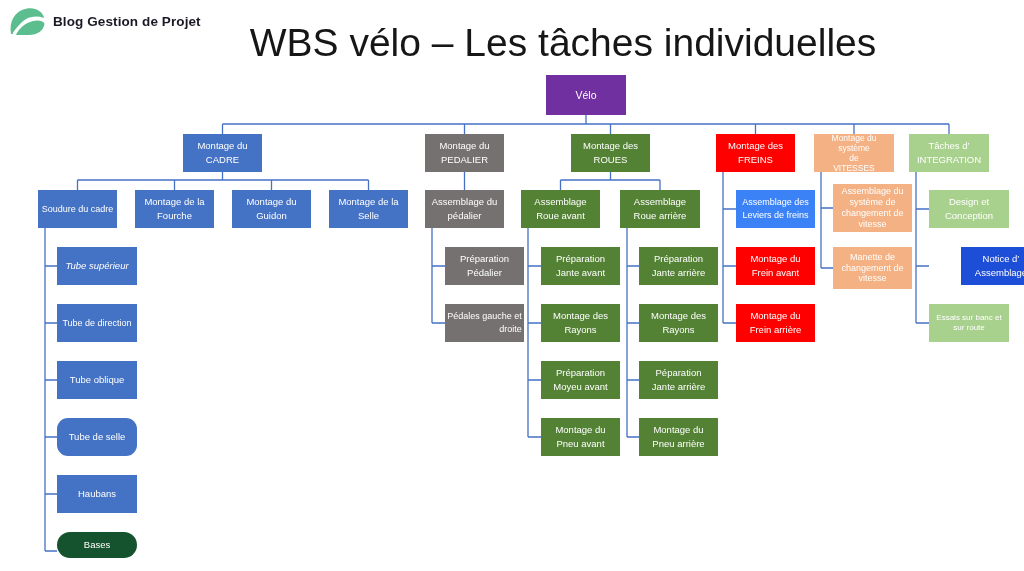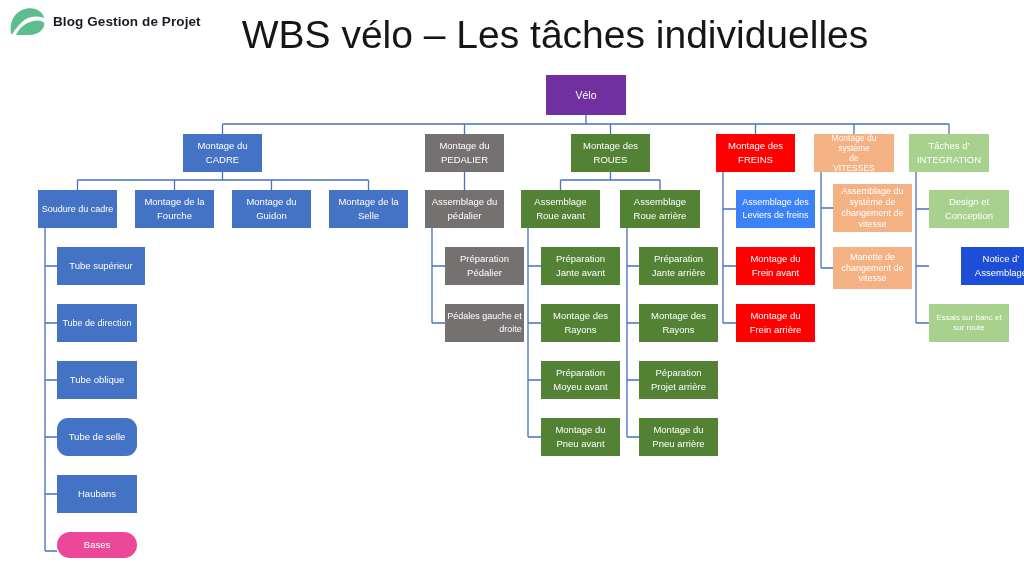--- a/index.html
+++ b/index.html
@@ -25,21 +25,21 @@
 <div class="logo">
   <span style="display:inline-flex;">
     <svg width="38" height="30" viewBox="0 0 38 30" aria-hidden="true">
       <path d="M3,28 C1,16 6,5 19,2.5 C28,1 35,6 36,12 C27,9 19,11 13.5,16.5 C9.5,20.5 6,24.5 4.5,28 Z" fill="#5CBE8E"></path>
       <path d="M8,29 C11,22.5 17,17 25,15 C30.5,13.6 35,15 36.5,17.5 C36,24.5 29,29 21,29 Z" fill="#5CBE8E"></path>
     </svg>
   </span>
   <span class="logo-text">Blog Gestion de Projet</span>
 </div>
 
-<h1 class="page-title" style="margin:0;">WBS vélo – Les tâches individuelles</h1>
+<h1 class="page-title" style="margin:8px;">WBS vélo – Les tâches individuelles</h1>
 
 <div>
   <svg id="connector-layer">
       <path d="M586,115V124M222.5,124H949M222.5,124V134M464.5,124V134M610.5,124V134M755.5,124V134M854,124V134M949,124V134M222.5,172V180M77.5,180H368.5M77.5,180V190M174.5,180V190M271.5,180V190M368.5,180V190M45,228V551M45,266H57M45,323H57M45,380H57M45,437H57M45,494H57M45,551H57M464.5,172V180M464.5,180H464.5M464.5,180V190M432,228V323M432,266H445M432,323H445M610.5,172V180M560.5,180H660M560.5,180V190M660,180V190M528,228V437M528,266H541M528,323H541M528,380H541M528,437H541M627,228V437M627,266H639M627,323H639M627,380H639M627,437H639M723,172V323M723,209H736M723,266H736M723,323H736M821,172V268M821,208H833M821,268H833M916,172V323M916,209H929M916,266H929M916,323H929" fill="none" stroke="#4472C4" stroke-width="1.3"></path>
     </svg>
   <div id="node-layer">
       <div class="node" style="left: 546px; top: 75px; width: 80px; height: 40px; background: rgb(112, 48, 160); font-size: 10.5px; line-height: 1.2;">Vélo</div>
       <div class="node" style="left: 183px; top: 134px; width: 79px; height: 38px; background: rgb(68, 114, 196); font-size: 9.5px; line-height: 1.5;">Montage du
 CADRE</div>
       <div class="node" style="left: 425px; top: 134px; width: 79px; height: 38px; background: rgb(118, 113, 113); font-size: 9.5px; line-height: 1.5;">Montage du
@@ -53,26 +53,26 @@
 VITESSES</div>
       <div class="node" style="left: 909px; top: 134px; width: 80px; height: 38px; background: rgb(169, 209, 142); font-size: 9.5px; line-height: 1.5;">Tâches d’
 INTEGRATION</div>
       <div class="node" style="left: 38px; top: 190px; width: 79px; height: 38px; background: rgb(68, 114, 196); font-size: 9px; line-height: 1.2;">Soudure du cadre</div>
       <div class="node" style="left: 135px; top: 190px; width: 79px; height: 38px; background: rgb(68, 114, 196); font-size: 9.5px; line-height: 1.5;">Montage de la
 Fourche</div>
       <div class="node" style="left: 232px; top: 190px; width: 79px; height: 38px; background: rgb(68, 114, 196); font-size: 9.5px; line-height: 1.5;">Montage du
 Guidon</div>
       <div class="node" style="left: 329px; top: 190px; width: 79px; height: 38px; background: rgb(68, 114, 196); font-size: 9.5px; line-height: 1.5;">Montage de la
 Selle</div>
-      <div class="node" style="left: 57px; top: 247px; width: 88px; height: 38px; background: rgb(68, 114, 196); font-size: 9.5px; line-height: 1.2;">Tube supérieur</div>
+      <div class="node" style="left: 57px; top: 247px; width: 80px; height: 38px; background: rgb(68, 114, 196); font-size: 9.5px; line-height: 1.2; font-style: italic;">Tube supérieur</div>
       <div class="node" style="left: 57px; top: 304px; width: 80px; height: 38px; background: rgb(68, 114, 196); font-size: 9px; line-height: 1.2;">Tube de direction</div>
       <div class="node" style="left: 57px; top: 361px; width: 80px; height: 38px; background: rgb(68, 114, 196); font-size: 9.5px; line-height: 1.2;">Tube oblique</div>
       <div class="node" style="left: 57px; top: 418px; width: 80px; height: 38px; background: rgb(68, 114, 196); font-size: 9.5px; line-height: 1.2; border-radius: 11px;">Tube de selle</div>
       <div class="node" style="left: 57px; top: 475px; width: 80px; height: 38px; background: rgb(68, 114, 196); font-size: 9.5px; line-height: 1.2;">Haubans</div>
-      <div class="node" style="left: 57px; top: 532px; width: 80px; height: 26px; background: #ec4899; font-size: 9.5px; line-height: 1.2; border-radius: 18px;">Bases</div>
+      <div class="node" style="left: 57px; top: 532px; width: 80px; height: 26px; background: #14532d; font-size: 9.5px; line-height: 1.2; border-radius: 18px;">Bases</div>
       <div class="node" style="left: 425px; top: 190px; width: 79px; height: 38px; background: rgb(118, 113, 113); font-size: 9.5px; line-height: 1.5;">Assemblage du
 pédalier</div>
       <div class="node" style="left: 445px; top: 247px; width: 79px; height: 38px; background: rgb(118, 113, 113); font-size: 9.5px; line-height: 1.5;">Préparation
 Pédalier</div>
       <div class="node" style="left: 445px; top: 304px; width: 79px; height: 38px; background: rgb(118, 113, 113); font-size: 9px; line-height: 1.5; text-align: right;">Pédales gauche et
 droite</div>
       <div class="node" style="left: 521px; top: 190px; width: 79px; height: 38px; background: rgb(84, 130, 53); font-size: 9.5px; line-height: 1.5;">Assemblage
 Roue avant</div>
       <div class="node" style="left: 620px; top: 190px; width: 80px; height: 38px; background: rgb(84, 130, 53); font-size: 9.5px; line-height: 1.5;">Assemblage
 Roue arrière</div>
@@ -82,21 +82,21 @@
 Rayons</div>
       <div class="node" style="left: 541px; top: 361px; width: 79px; height: 38px; background: rgb(84, 130, 53); font-size: 9.5px; line-height: 1.5;">Préparation
 Moyeu avant</div>
       <div class="node" style="left: 541px; top: 418px; width: 79px; height: 38px; background: rgb(84, 130, 53); font-size: 9.5px; line-height: 1.5;">Montage du
 Pneu avant</div>
       <div class="node" style="left: 639px; top: 247px; width: 79px; height: 38px; background: rgb(84, 130, 53); font-size: 9.5px; line-height: 1.5;">Préparation
 Jante arrière</div>
       <div class="node" style="left: 639px; top: 304px; width: 79px; height: 38px; background: rgb(84, 130, 53); font-size: 9.5px; line-height: 1.5;">Montage des
 Rayons</div>
       <div class="node" style="left: 639px; top: 361px; width: 79px; height: 38px; background: rgb(84, 130, 53); font-size: 9.5px; line-height: 1.5;">Péparation
-Projet arrière</div>
+Jante arrière</div>
       <div class="node" style="left: 639px; top: 418px; width: 79px; height: 38px; background: rgb(84, 130, 53); font-size: 9.5px; line-height: 1.5;">Montage du
 Pneu arrière</div>
       <div class="node" style="left: 736px; top: 190px; width: 79px; height: 38px; background: #3b82f6; font-size: 9px; line-height: 1.5;">Assemblage des
 Leviers de freins</div>
       <div class="node" style="left: 736px; top: 247px; width: 79px; height: 38px; background: rgb(255, 0, 0); font-size: 9.5px; line-height: 1.5;">Montage du
 Frein avant</div>
       <div class="node" style="left: 736px; top: 304px; width: 79px; height: 38px; background: rgb(255, 0, 0); font-size: 9.5px; line-height: 1.5;">Montage du
 Frein arrière</div>
       <div class="node" style="left: 833px; top: 184px; width: 79px; height: 48px; background: rgb(244, 177, 131); font-size: 9px; line-height: 1.2;">Assemblage du
 système de

